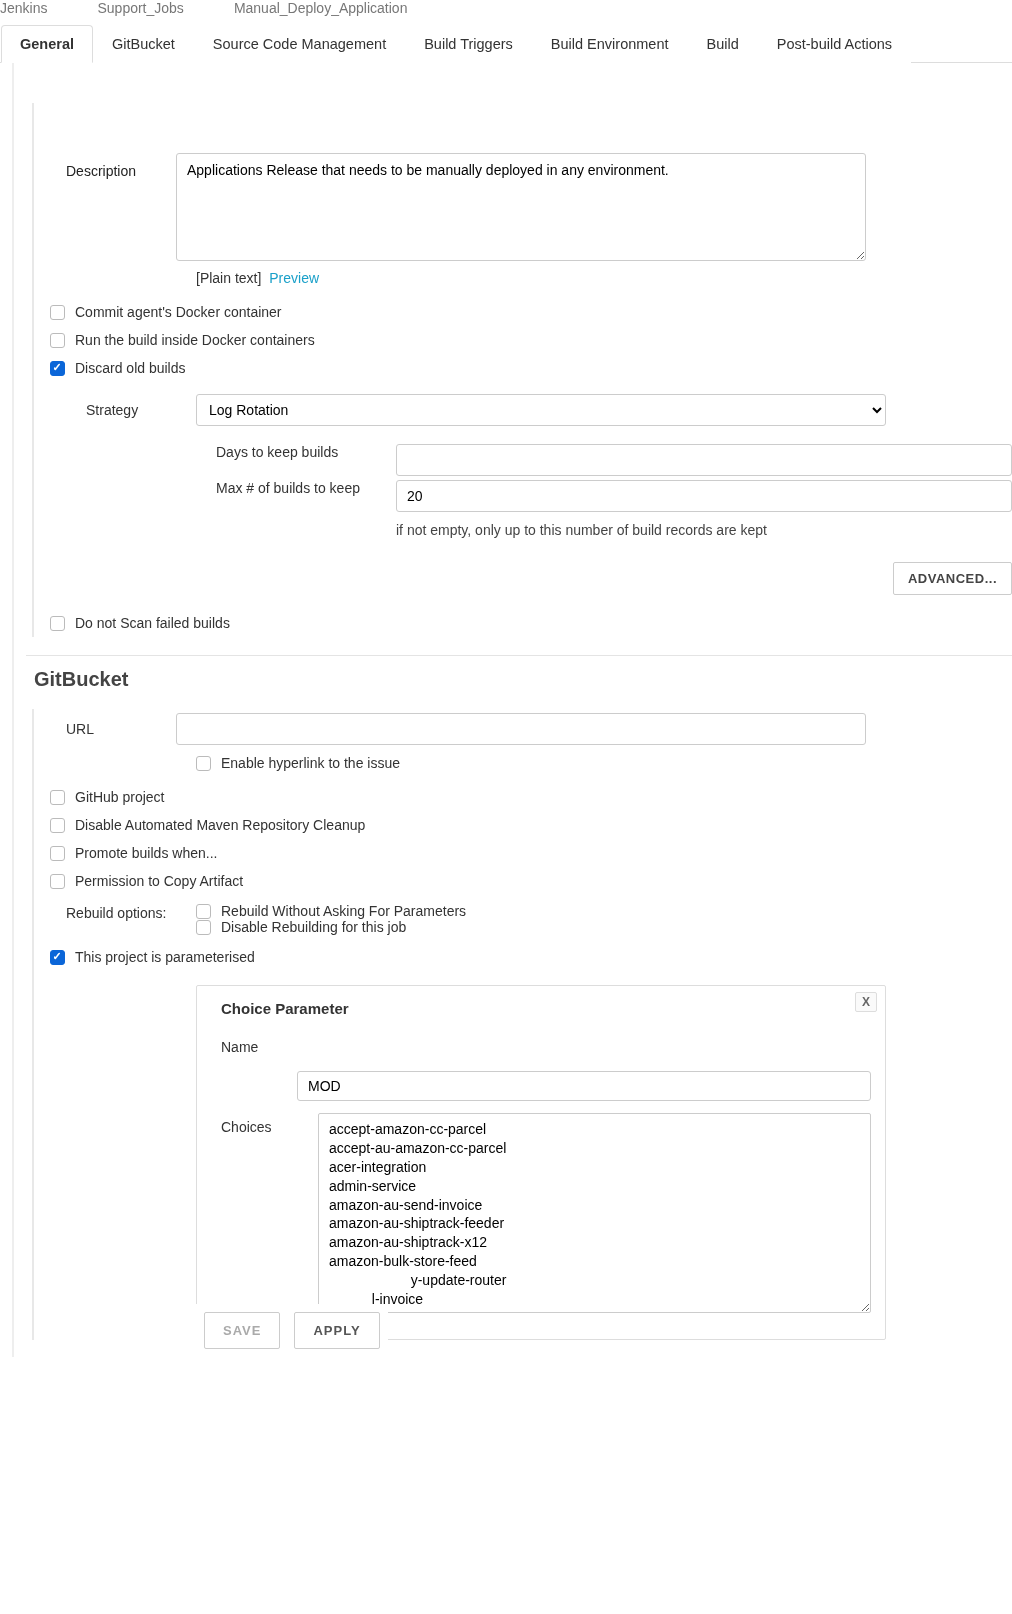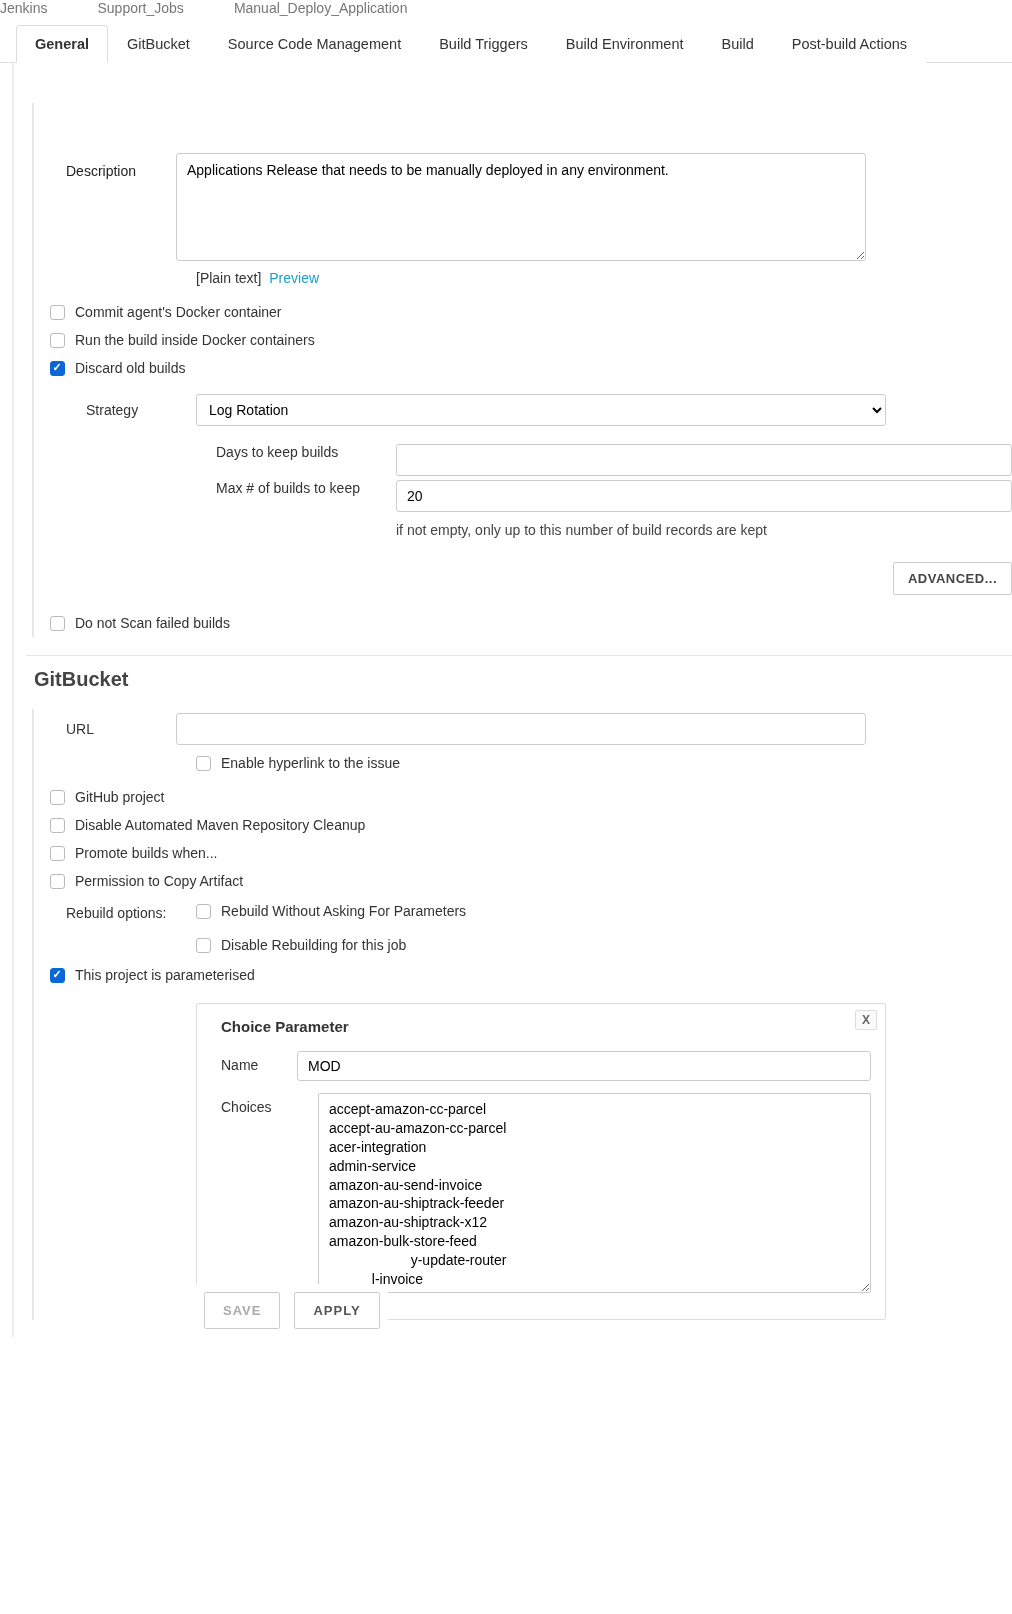--- a/index.html
+++ b/index.html
@@ -13,21 +13,21 @@
   .breadcrumb {
     padding: 0 0 8px 0;
     display: flex;
     gap: 50px;
     color: #777;
     font-size: 14px;
   }
   .breadcrumb span { cursor: pointer; }
   .tabs-wrap {
     border-bottom: 1px solid #ddd;
-    padding-left: 16px;
+    padding-left: 1px;
   }
   .tabs {
     display: flex;
   }
   .tab {
     padding: 10px 18px;
     font-size: 14.5px;
     color: #333;
     cursor: pointer;
     border: 1px solid transparent;
@@ -218,21 +218,20 @@
     align-items: flex-start;
     padding: 8px 0 8px 20px;
   }
   .rebuild-block .rbl {
     width: 130px;
     padding-top: 2px;
   }
   .rebuild-opts {
     display: flex;
     flex-direction: column;
-    gap: 18px;
   }
   .rebuild-opts .chk-row { padding: 0; }
   .param-box {
     margin-left: 150px;
     margin-top: 14px;
     border: 1px solid #ddd;
     border-radius: 2px;
     position: relative;
     max-width: 690px;
     padding: 14px 14px 14px 24px;
@@ -265,20 +264,21 @@
     width: 76px;
     padding-top: 6px;
   }
   .param-row input[type="text"] {
     flex: 1;
     height: 30px;
     border: 1px solid #ccc;
     border-radius: 3px;
     padding: 0 10px;
     font-size: 14px;
+    margin-top: 38px;
   }
   .param-row textarea {
     flex: 1;
     border: 1px solid #ccc;
     border-radius: 2px;
     padding: 6px 10px;
     font-size: 14px;
     font-family: inherit;
     min-height: 200px;
     line-height: 1.35;

